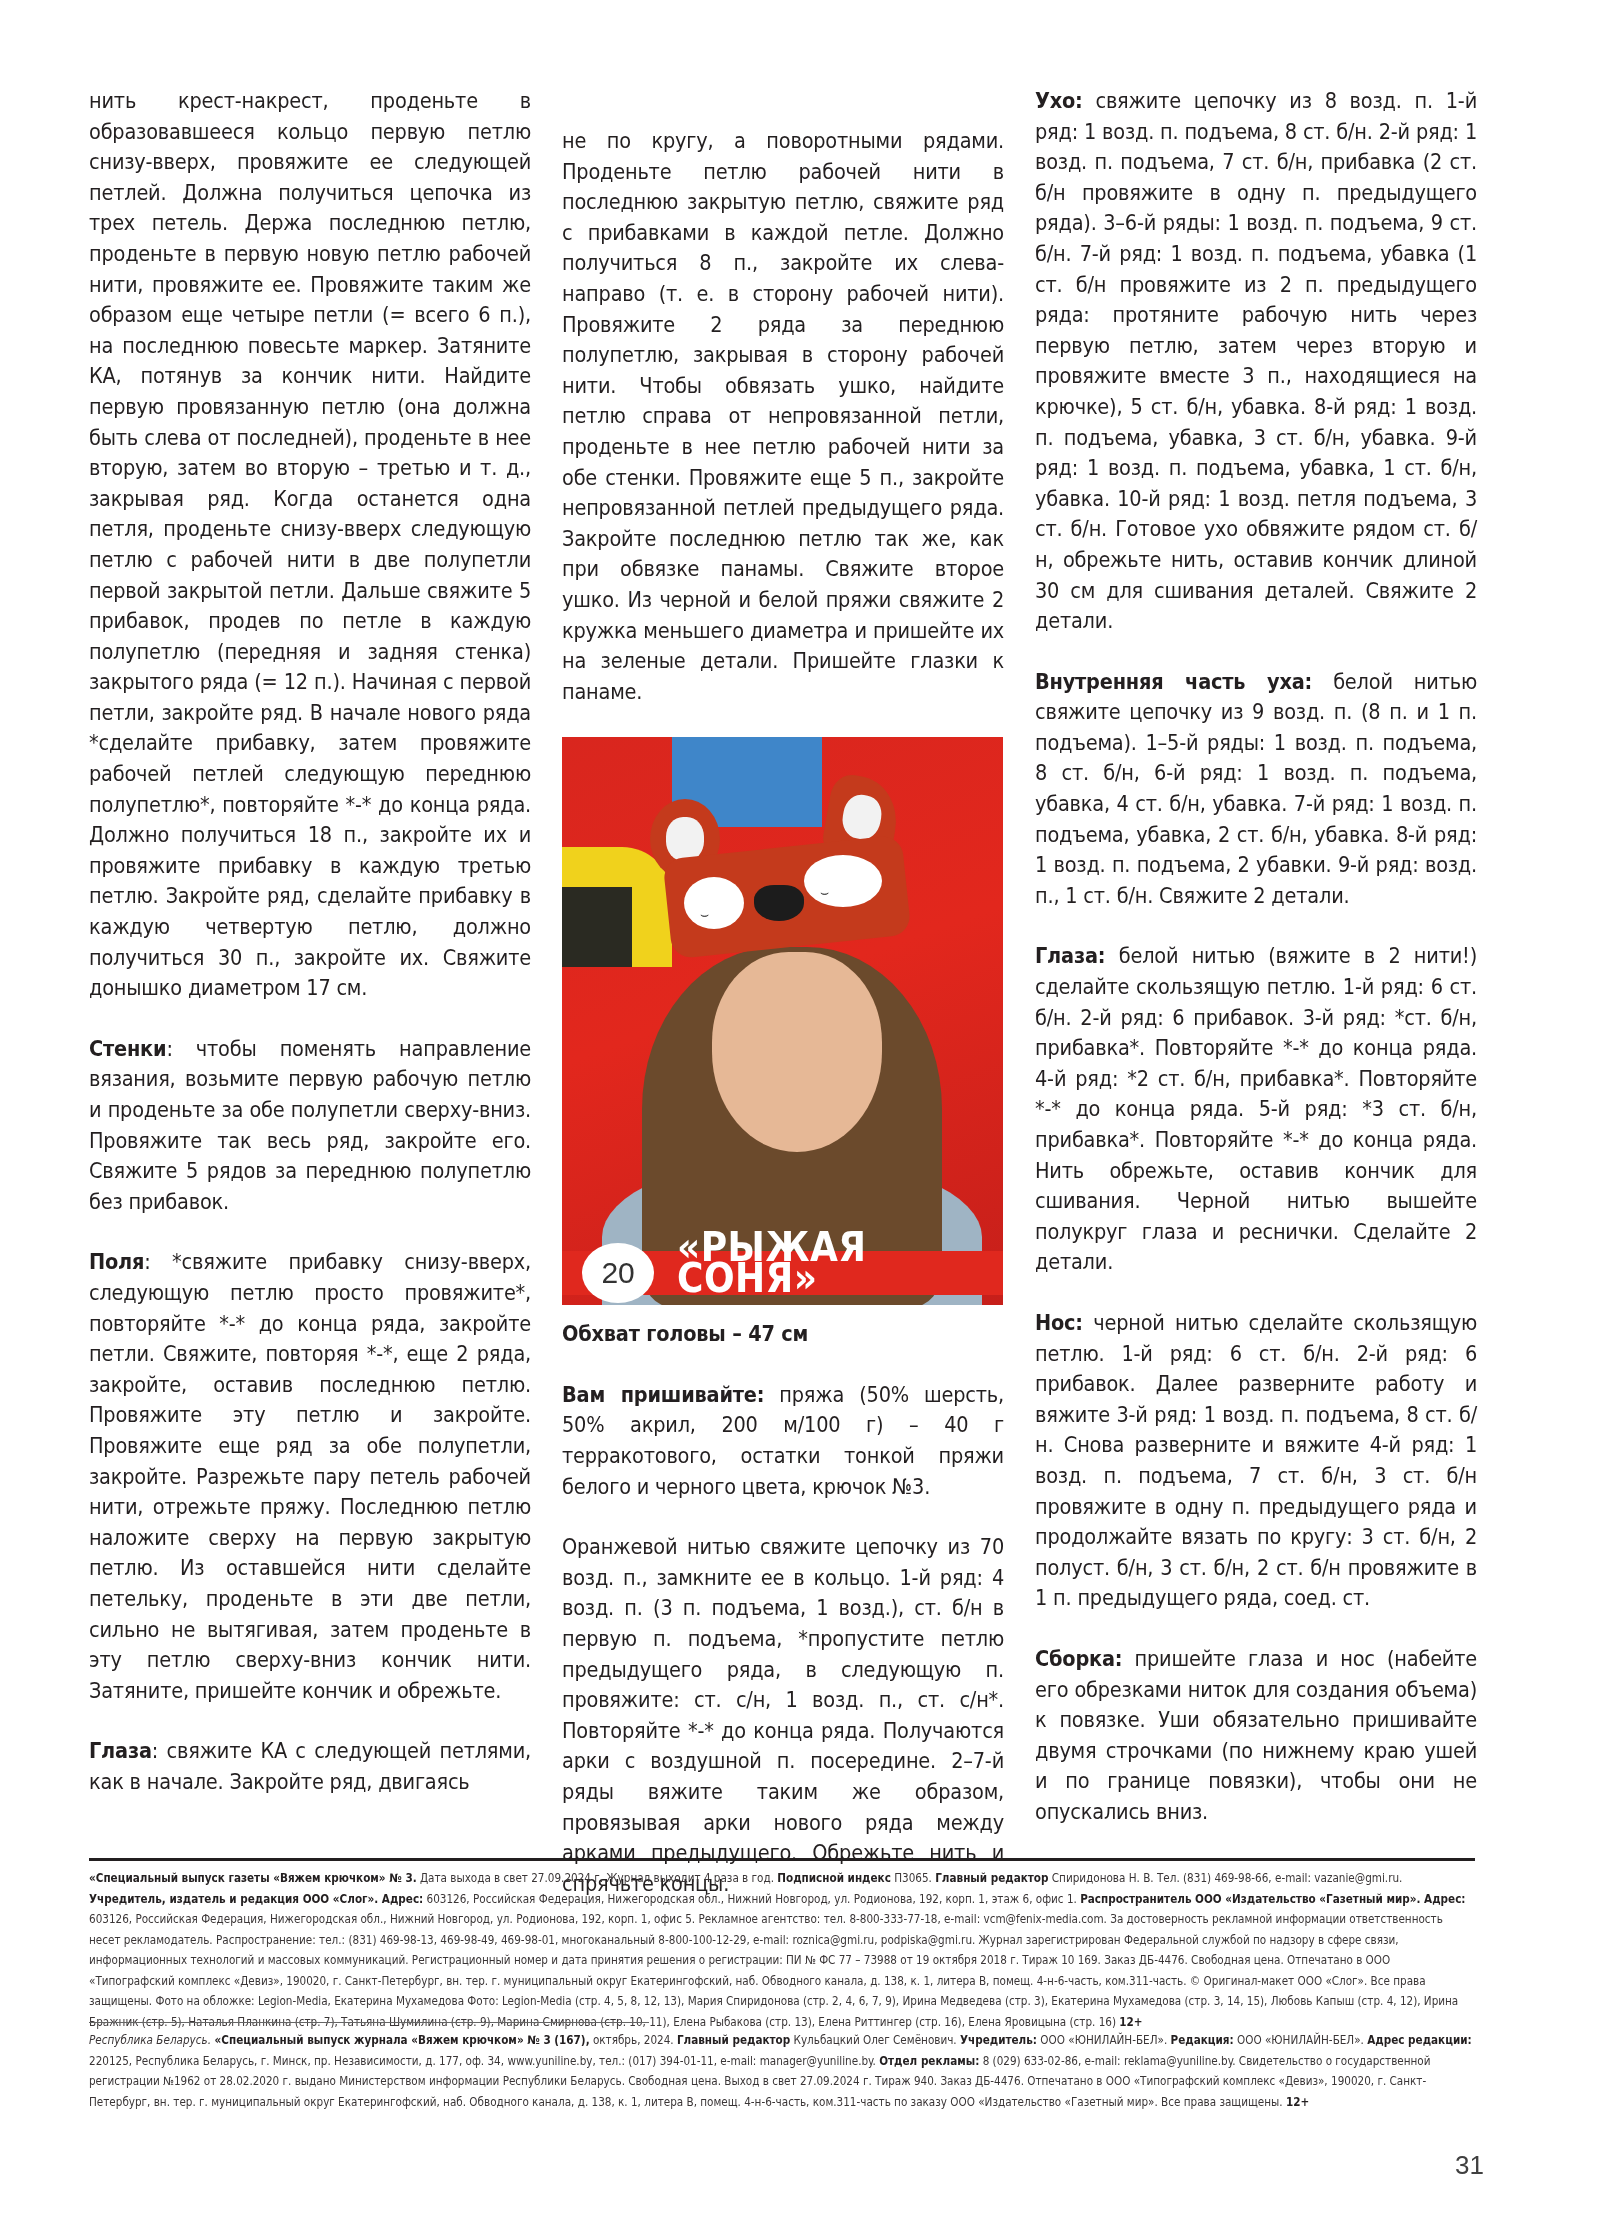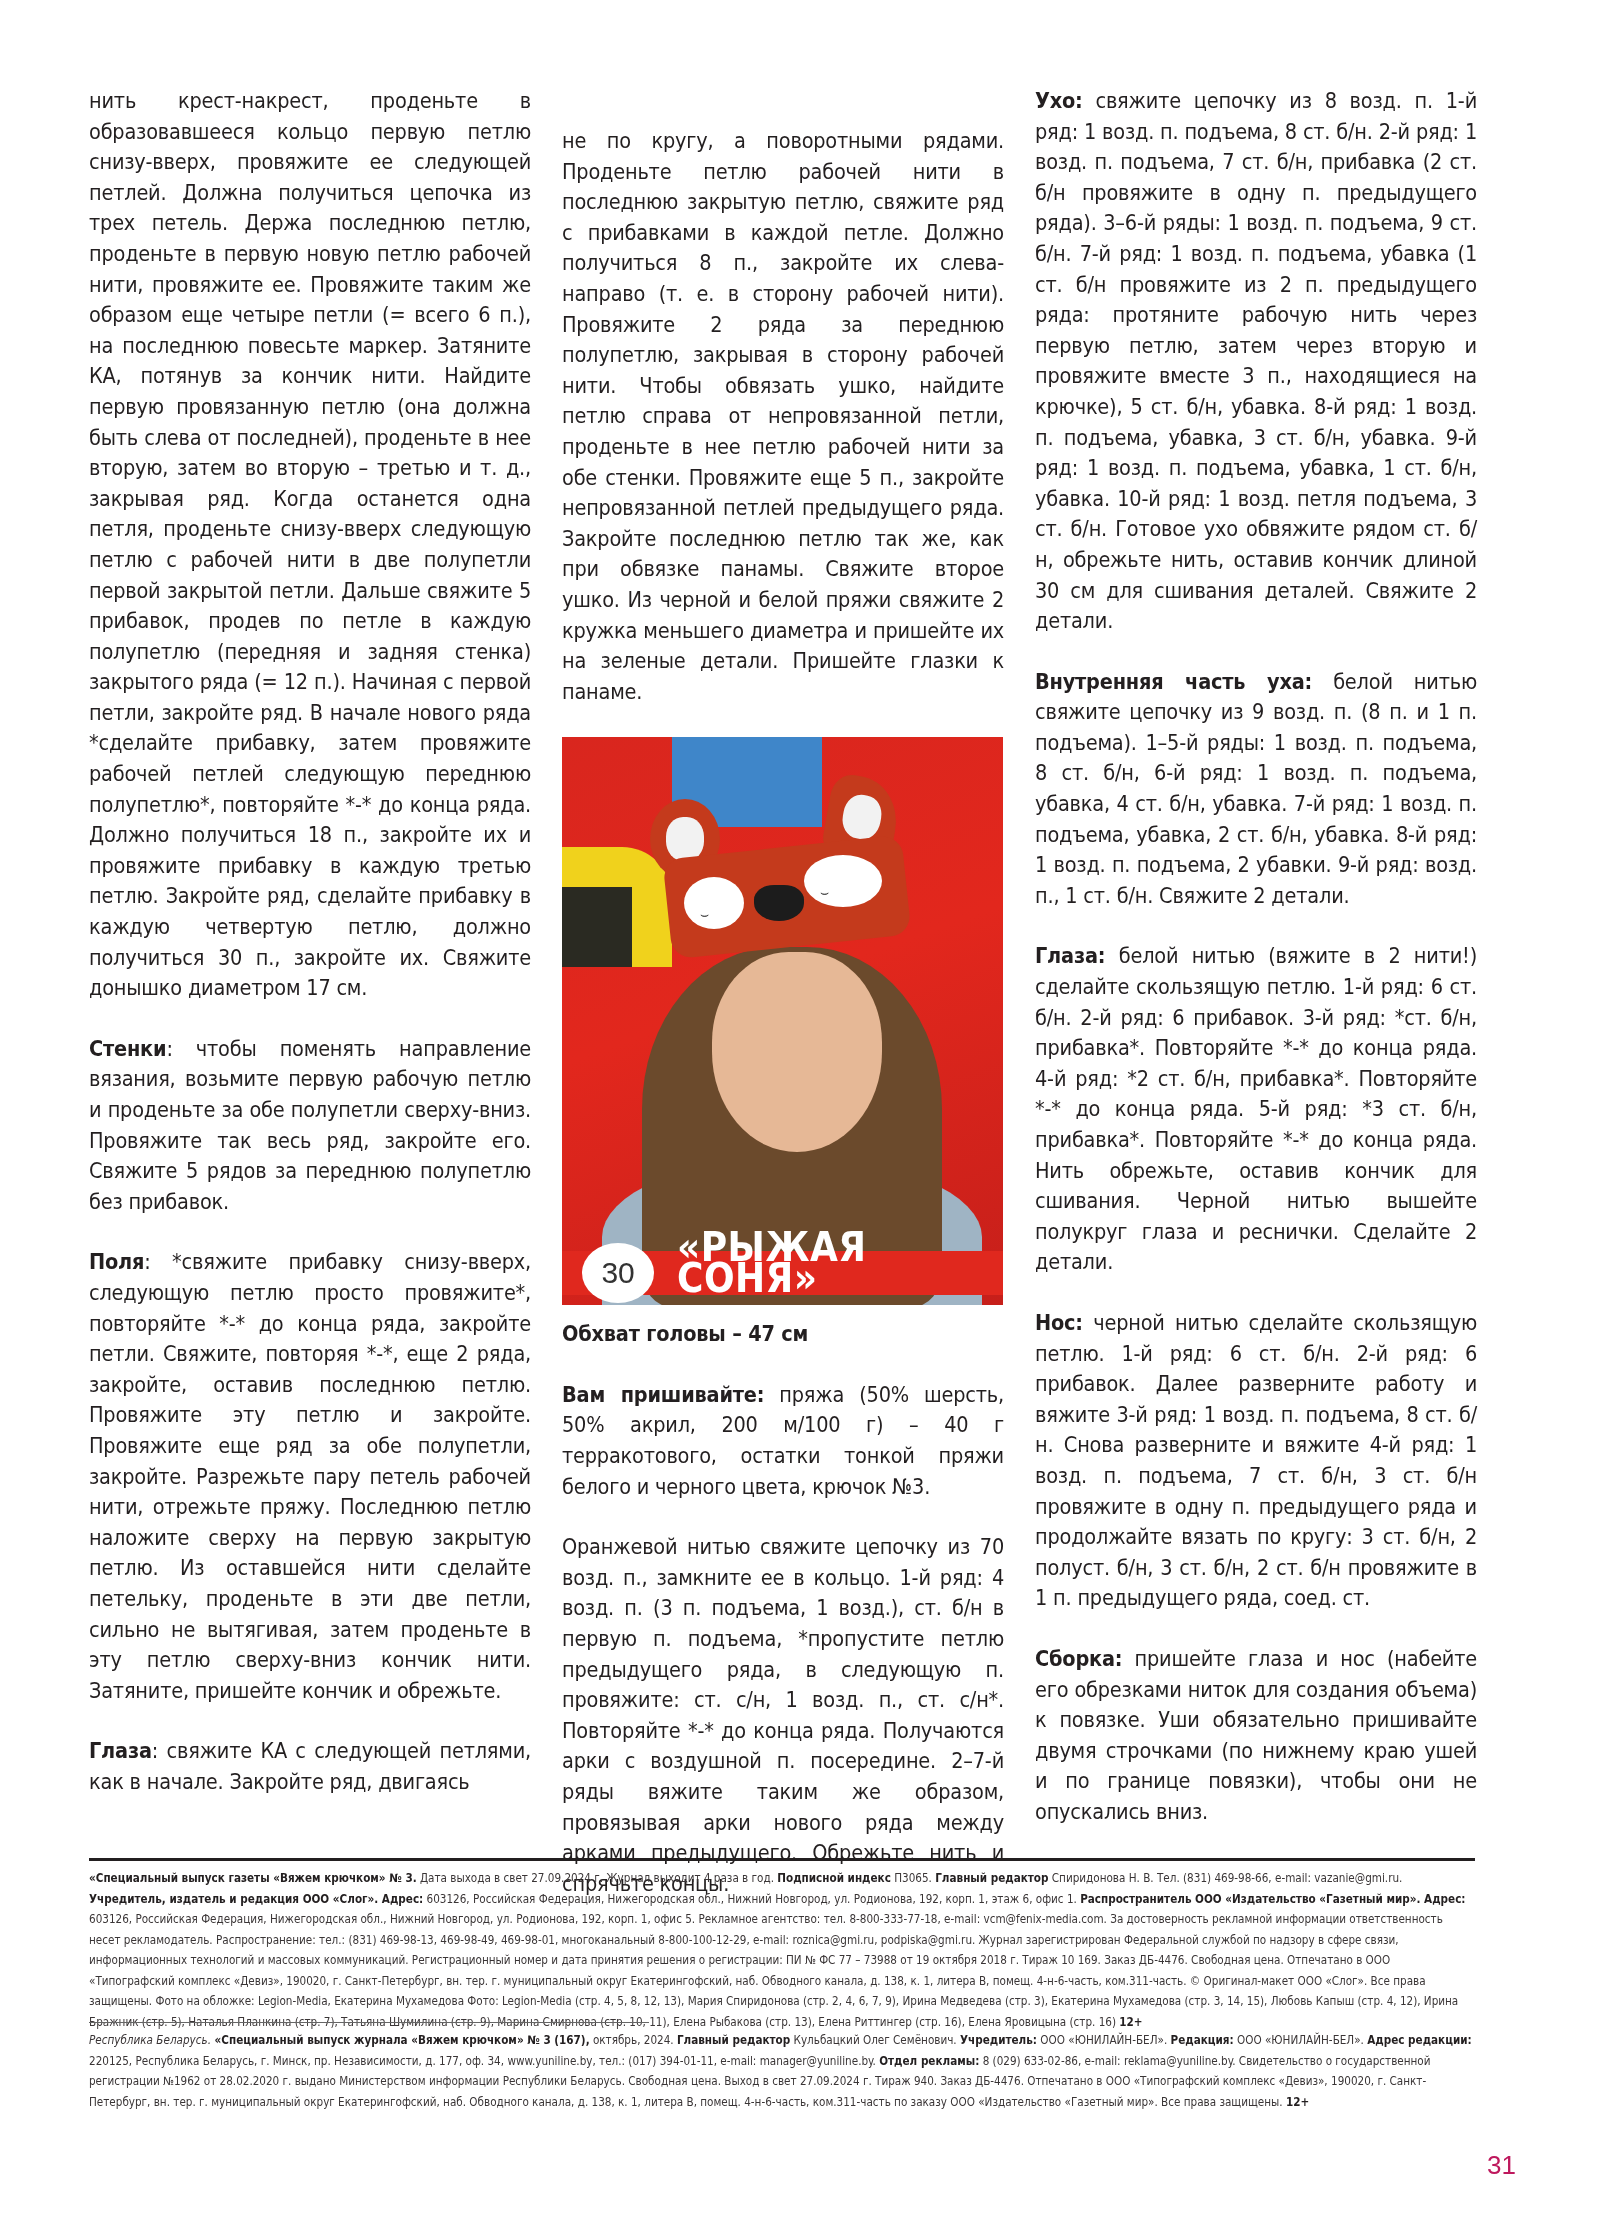--- a/index.html
+++ b/index.html
@@ -36,21 +36,21 @@
   .caption-title { position:absolute; left:115px; bottom:12px; color:#ffffff; font-weight:bold; font-size:40px;
                    letter-spacing:0.5px; font-family:"Liberation Sans Narrow","DejaVu Sans Condensed","Liberation Sans",sans-serif; }
   .size-line { font-weight:bold; margin-bottom:30px !important; }
   .footer-rule { position:absolute; left:89px; width:1386px; height:3px; background:#231f20; top:1858px; }
   .footer { position:absolute; left:89px; width:1386px; font-size:11.6px; line-height:20.5px; color:#3a3536;
             font-family:"Liberation Sans Narrow","DejaVu Sans Condensed","Liberation Sans",sans-serif; text-align:left; }
   .footer-ru { top:1868px; }
   .footer-sep { position:absolute; left:89px; top:2022px; width:560px; height:1px; background:#666; }
   .footer-by { top:2030px; }
   .footer b { color:#231f20; }
-  .page-num { position:absolute; right:84px; top:2150px; font-size:26px; color:#be185d; font-family:"Liberation Sans",sans-serif; }
+  .page-num { position:absolute; right:116px; top:2150px; font-size:26px; color:#404040; font-family:"Liberation Sans",sans-serif; }
 </style>
 </head>
 <body>
 
 <div class="col col-left">
   <p>нить крест-накрест, проденьте в образовавшееся кольцо первую петлю снизу-вверх, провяжите ее следующей петлей. Должна получиться цепочка из трех петель. Держа последнюю петлю, проденьте в первую новую петлю рабочей нити, провяжите ее. Провяжите таким же образом еще четыре петли (= всего 6 п.), на последнюю повесьте маркер. Затяните КА, потянув за кончик нити. Найдите первую провязанную петлю (она должна быть слева от последней), проденьте в нее вторую, затем во вторую – третью и т. д., закрывая ряд. Когда останется одна петля, проденьте снизу-вверх следующую петлю с рабочей нити в две полупетли первой закрытой петли. Дальше свяжите 5 прибавок, продев по петле в каждую полупетлю (передняя и задняя стенка) закрытого ряда (= 12 п.). Начиная с первой петли, закройте ряд. В начале нового ряда *сделайте прибавку, затем провяжите рабочей петлей следующую переднюю полупетлю*, повторяйте *-* до конца ряда. Должно получиться 18 п., закройте их и провяжите прибавку в каждую третью петлю. Закройте ряд, сделайте прибавку в каждую четвертую петлю, должно получиться 30 п., закройте их. Свяжите донышко диаметром 17 см.</p>
   <p><b>Стенки</b><span>: чтобы поменять направление вязания, возьмите первую рабочую петлю и проденьте за обе полупетли сверху-вниз. Провяжите так весь ряд, закройте его. Свяжите 5 рядов за переднюю полупетлю без прибавок.</span></p>
   <p><b>Поля</b><span>: *свяжите прибавку снизу-вверх, следующую петлю просто провяжите*, повторяйте *-* до конца ряда, закройте петли. Свяжите, повторяя *-*, еще 2 ряда, закройте, оставив последнюю петлю. Провяжите эту петлю и закройте. Провяжите еще ряд за обе полупетли, закройте. Разрежьте пару петель рабочей нити, отрежьте пряжу. Последнюю петлю наложите сверху на первую закрытую петлю. Из оставшейся нити сделайте петельку, проденьте в эти две петли, сильно не вытягивая, затем проденьте в эту петлю сверху-вниз кончик нити. Затяните, пришейте кончик и обрежьте.</span></p>
   <p><b>Глаза</b><span>: свяжите КА с следующей петлями, как в начале. Закройте ряд, двигаясь</span></p>
 </div>
@@ -72,21 +72,21 @@
       </div>
     <div class="band"></div>
     <div class="eye l">
         <span>⌣</span>
       </div>
     <div class="eye r">
         <span>⌣</span>
       </div>
     <div class="nose"></div>
     <div class="caption-bar"></div>
-    <div class="caption-num">30</div>
+    <div class="caption-num">20</div>
     <div class="caption-title">«РЫЖАЯ СОНЯ»</div>
   </div>
   <p class="size-line">Обхват головы – 47 см</p>
   <p><b>Вам пришивайте:</b><span> пряжа (50% шерсть, 50% акрил, 200 м/100 г) – 40 г терракотового, остатки тонкой пряжи белого и черного цвета, крючок №3.</span></p>
   <p>Оранжевой нитью свяжите цепочку из 70 возд. п., замкните ее в кольцо. 1-й ряд: 4 возд. п. (3 п. подъема, 1 возд.), ст. б/н в первую п. подъема, *пропустите петлю предыдущего ряда, в следующую п. провяжите: ст. с/н, 1 возд. п., ст. с/н*. Повторяйте *-* до конца ряда. Получаются арки с воздушной п. посередине. 2–7-й ряды вяжите таким же образом, провязывая арки нового ряда между арками предыдущего. Обрежьте нить и спрячьте концы.</p>
 </div>
 
 <div class="col col-right">
   <p><b>Ухо:</b><span> свяжите цепочку из 8 возд. п. 1-й ряд: 1 возд. п. подъема, 8 ст. б/н. 2-й ряд: 1 возд. п. подъема, 7 ст. б/н, прибавка (2 ст. б/н провяжите в одну п. предыдущего ряда). 3–6-й ряды: 1 возд. п. подъема, 9 ст. б/н. 7-й ряд: 1 возд. п. подъема, убавка (1 ст. б/н провяжите из 2 п. предыдущего ряда: протяните рабочую нить через первую петлю, затем через вторую и провяжите вместе 3 п., находящиеся на крючке), 5 ст. б/н, убавка. 8-й ряд: 1 возд. п. подъема, убавка, 3 ст. б/н, убавка. 9-й ряд: 1 возд. п. подъема, убавка, 1 ст. б/н, убавка. 10-й ряд: 1 возд. петля подъема, 3 ст. б/н. Готовое ухо обвяжите рядом ст. б/н, обрежьте нить, оставив кончик длиной 30 см для сшивания деталей. Свяжите 2 детали.</span></p>
   <p><b>Внутренняя часть уха:</b><span> белой нитью свяжите цепочку из 9 возд. п. (8 п. и 1 п. подъема). 1–5-й ряды: 1 возд. п. подъема, 8 ст. б/н, 6-й ряд: 1 возд. п. подъема, убавка, 4 ст. б/н, убавка. 7-й ряд: 1 возд. п. подъема, убавка, 2 ст. б/н, убавка. 8-й ряд: 1 возд. п. подъема, 2 убавки. 9-й ряд: возд. п., 1 ст. б/н. Свяжите 2 детали.</span></p>

